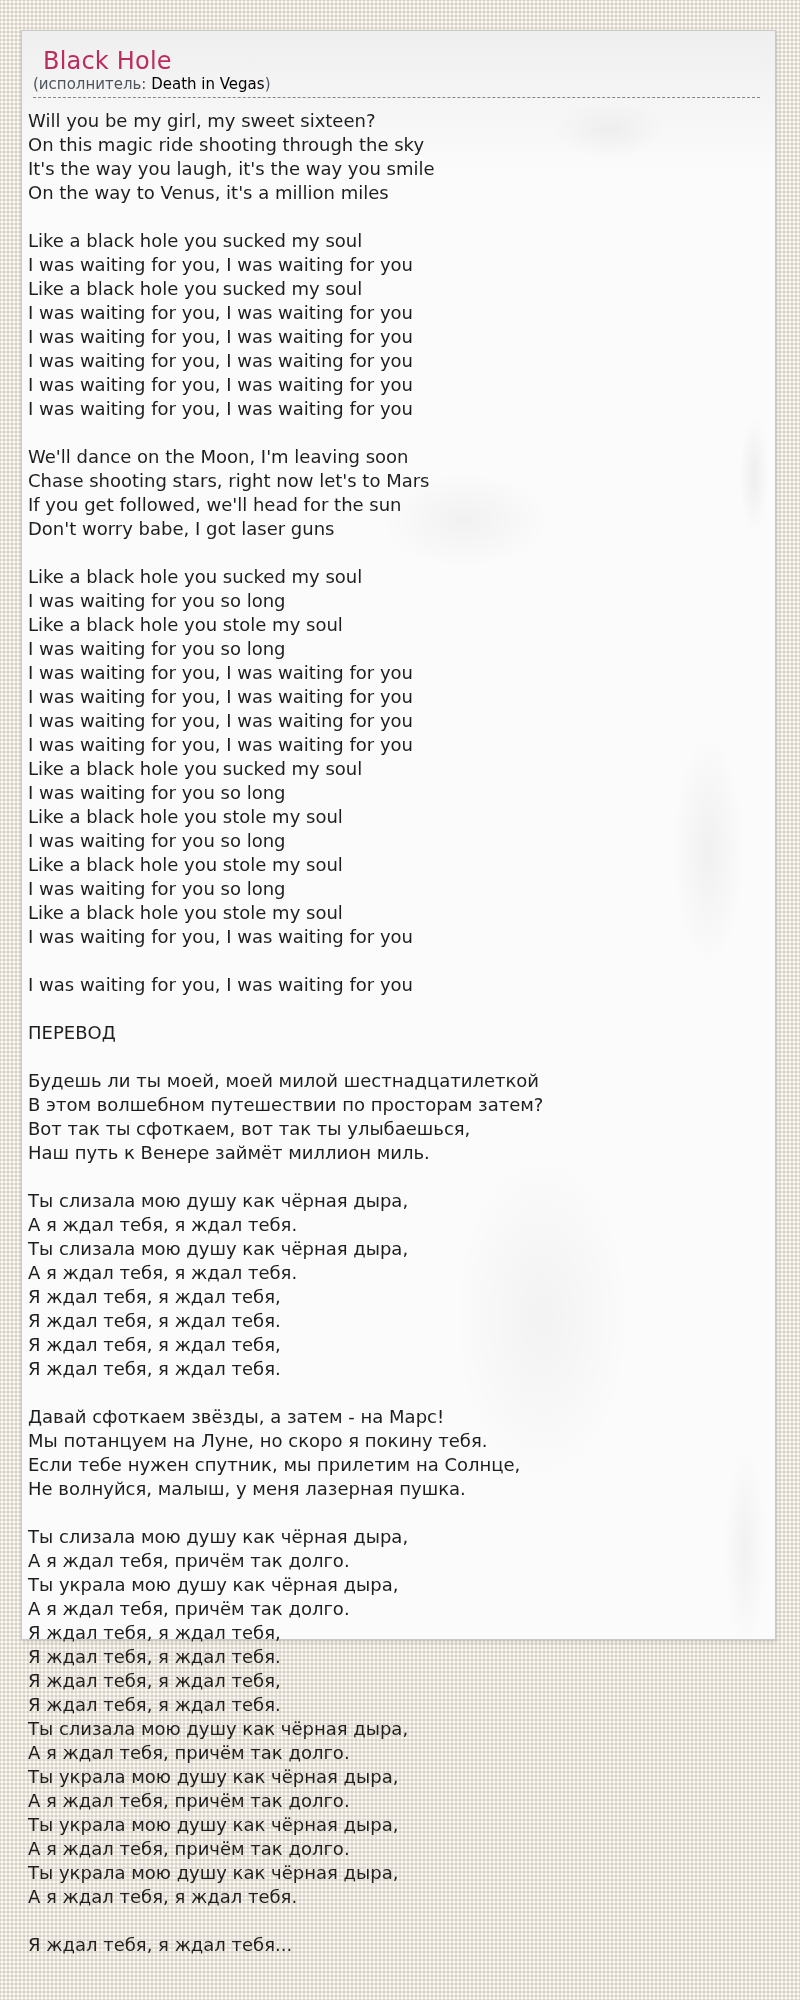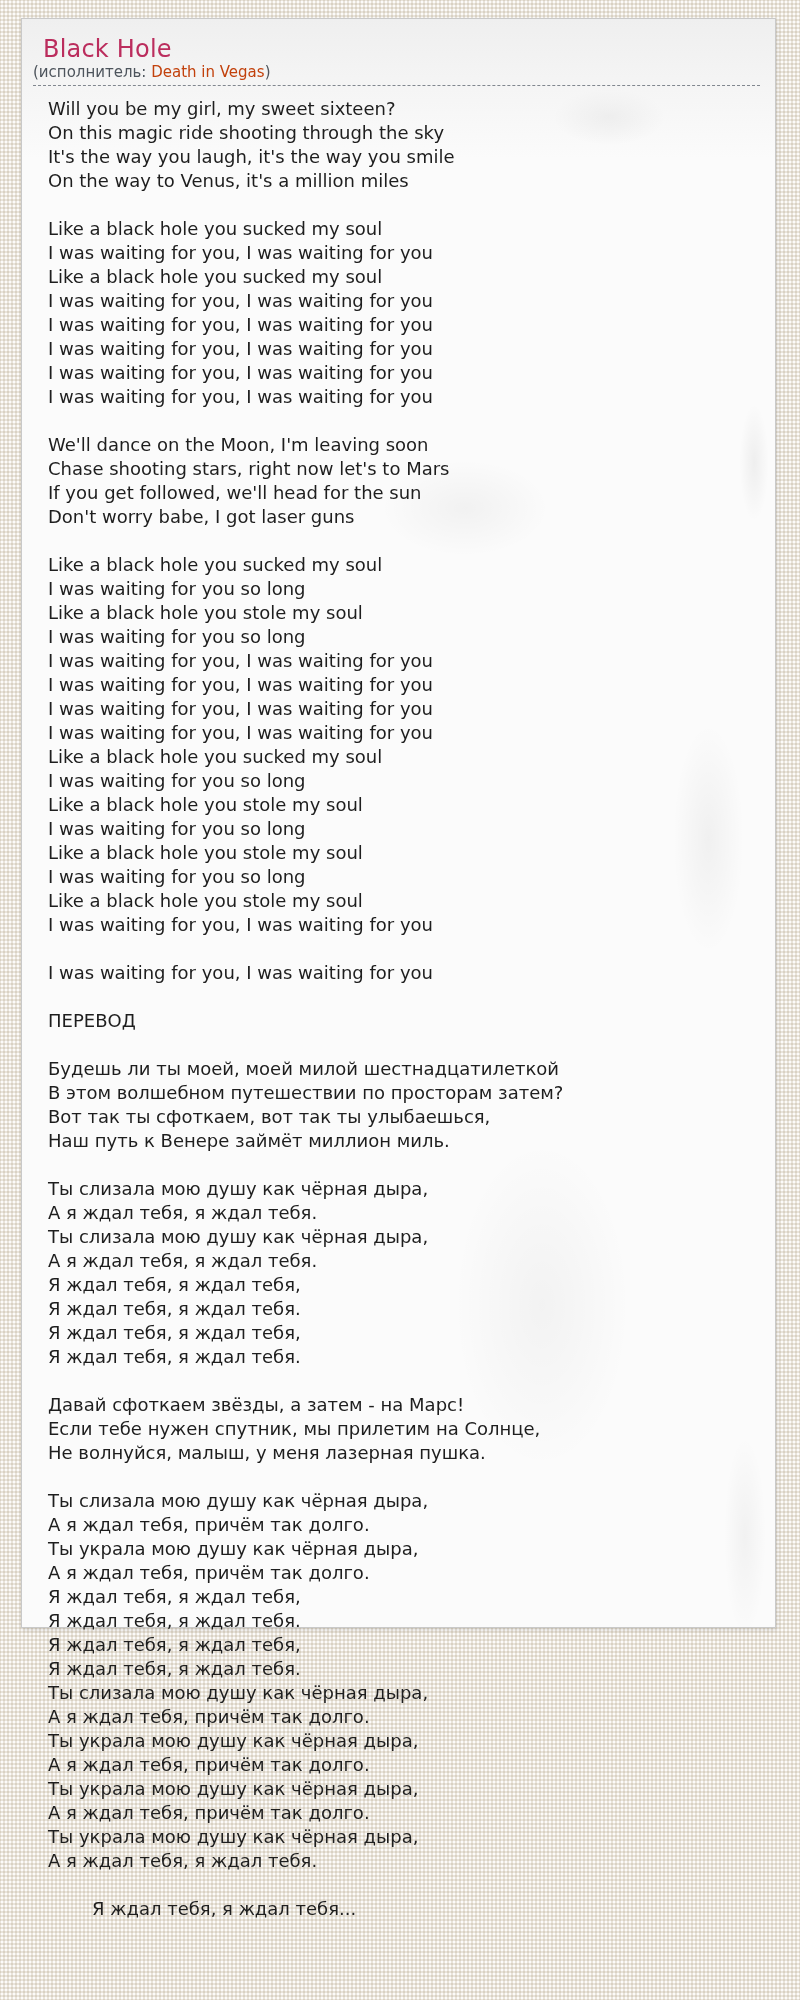--- a/index.html
+++ b/index.html
@@ -15,21 +15,21 @@
     background-color: #e9e4db;
     background-image:
       radial-gradient(rgba(255,255,255,0.85) 0.8px, rgba(255,255,255,0) 1.2px),
       radial-gradient(rgba(176,160,136,0.28) 0.8px, rgba(176,160,136,0) 1.2px);
     background-size: 4px 4px, 4px 4px;
     background-position: 0 0, 2px 2px;
   }
   .panel {
     position: absolute;
     left: 21px;
-    top: 18px;
+    top: 30px;
     width: 755px;
     height: 1610px;
     box-sizing: border-box;
     background: #fbfbfb;
     border: 1px solid #c9c9c9;
     box-shadow: 1px 2px 4px rgba(0,0,0,0.12);
   }
   
   .panel::before {
     content: "";
@@ -69,32 +69,32 @@
     font-size: 15px;
     line-height: 15px;
     color: #4d545c;
     padding-bottom: 5px;
     width: 727px;
     box-sizing: border-box;
     border-bottom: 1px dashed #81878f;
     white-space: nowrap;
   }
   .artist-link {
-    color: #c2410c;
+    color: #000000;
     text-decoration: none;
     cursor: pointer;
   }
   .lyrics {
-    padding: 11px 18px 0 26px;
+    padding: 11px 18px 0 6px;
     font-size: 18px;
     line-height: 24px;
     color: #1e1e1e;
   }
   .stanza { margin: 0 0 24px 0; }
-  .stanza:last-child { margin-bottom: 0; margin-left: 44px; }
+  .stanza:last-child { margin-bottom: 0; }
   .line { white-space: pre; }
 </style>
 </head>
 <body>
 
 <div class="panel">
   <div class="panel-inner">
     <div class="header">
       <h1 class="title">Black Hole</h1>
       <div class="artist">
@@ -159,20 +159,21 @@
           <div class="line">А я ждал тебя, я ждал тебя.</div>
           <div class="line">Ты слизала мою душу как чёрная дыра,</div>
           <div class="line">А я ждал тебя, я ждал тебя.</div>
           <div class="line">Я ждал тебя, я ждал тебя,</div>
           <div class="line">Я ждал тебя, я ждал тебя.</div>
           <div class="line">Я ждал тебя, я ждал тебя,</div>
           <div class="line">Я ждал тебя, я ждал тебя.</div>
         </div>
         <div class="stanza">
           <div class="line">Давай сфоткаем звёзды, а затем - на Марс!</div>
+          <div class="line">Мы потанцуем на Луне, но скоро я покину тебя.</div>
           <div class="line">Если тебе нужен спутник, мы прилетим на Солнце,</div>
           <div class="line">Не волнуйся, малыш, у меня лазерная пушка.</div>
         </div>
         <div class="stanza">
           <div class="line">Ты слизала мою душу как чёрная дыра,</div>
           <div class="line">А я ждал тебя, причём так долго.</div>
           <div class="line">Ты украла мою душу как чёрная дыра,</div>
           <div class="line">А я ждал тебя, причём так долго.</div>
           <div class="line">Я ждал тебя, я ждал тебя,</div>
           <div class="line">Я ждал тебя, я ждал тебя.</div>

